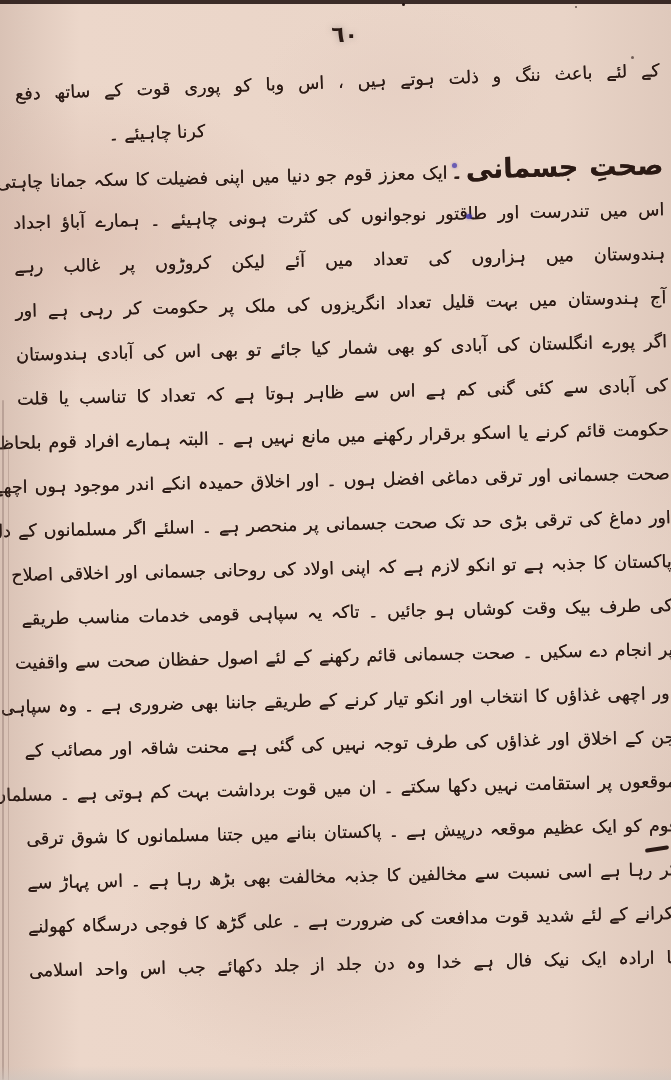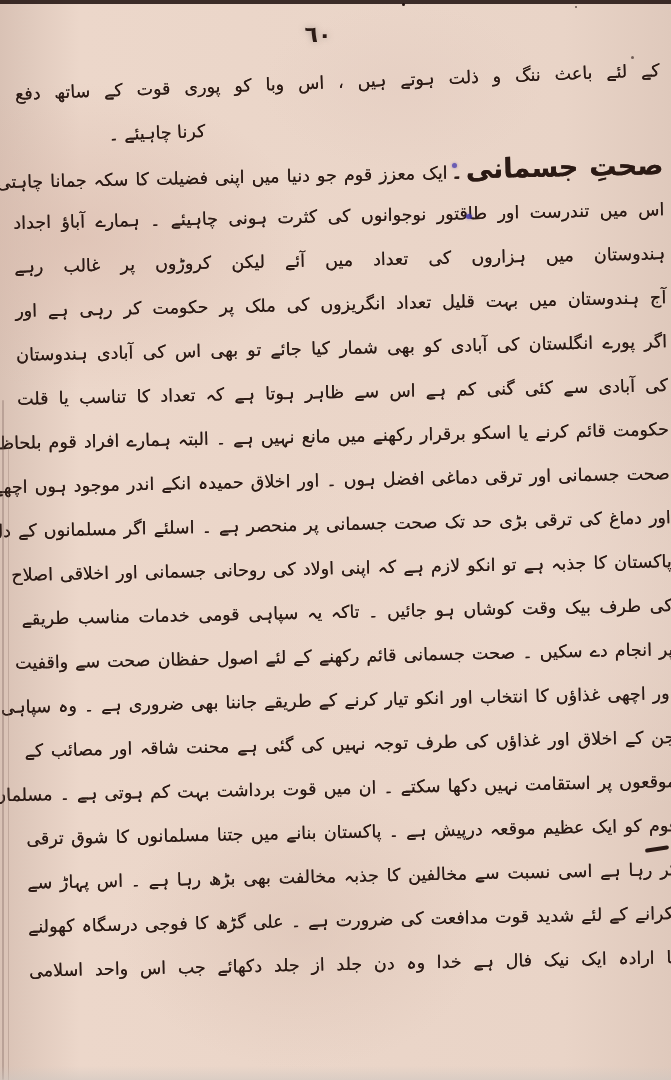--- a/index.html
+++ b/index.html
@@ -15,21 +15,21 @@
       radial-gradient(ellipse 320px 220px at 12% 22%, rgba(214,182,168,.55), transparent 70%),
       radial-gradient(ellipse 420px 320px at 82% 55%, rgba(238,219,208,.6), transparent 72%),
       radial-gradient(ellipse 260px 200px at 45% 86%, rgba(216,190,176,.5), transparent 70%),
       radial-gradient(ellipse 200px 120px at 60% 8%, rgba(228,205,193,.6), transparent 70%),
       linear-gradient(90deg,#d9c2b5,#ecd7ca 12%,#e9d4c7 84%,#dfc9bc);
     color:#2b1a14;
   }
   .top-strip{position:absolute;top:0;left:0;width:671px;height:4px;background:#1c0e0c;opacity:.85;}
   .page-number{
     position:absolute;top:18px;left:278px;width:80px;height:34px;
-    text-align:center;font-size:22px;font-weight:bold;line-height:34px;
+    text-align:right;font-size:22px;font-weight:bold;line-height:34px;
     text-shadow:0 0 6px rgba(120,110,105,.55);
   }
   .intro{
     position:absolute;top:60px;left:14px;right:12px;
     transform:rotate(-2.1deg);transform-origin:50% 0;
   }
   .textblock{
     position:absolute;top:150px;left:12px;right:8px;
     transform:rotate(-1.2deg);transform-origin:50% 0;
   }

